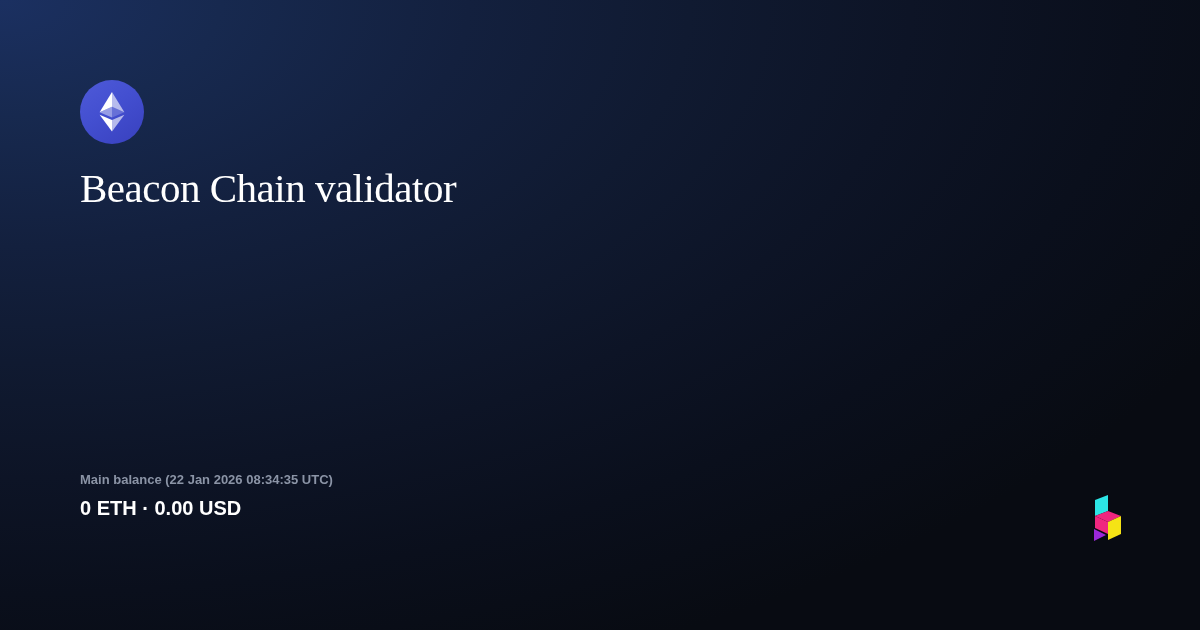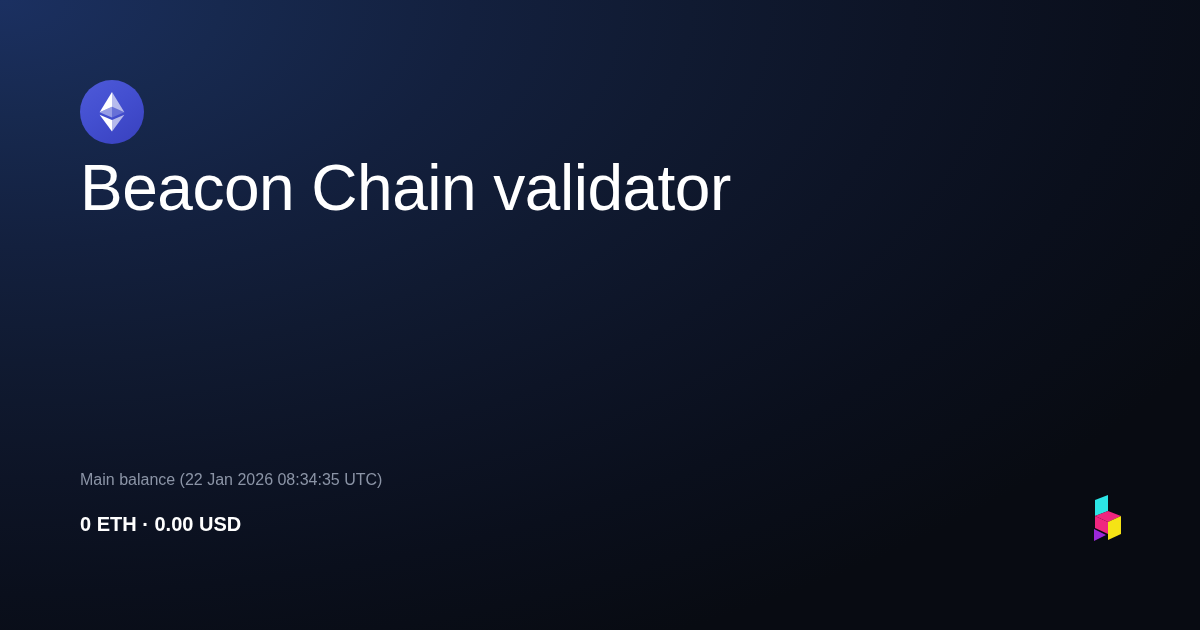--- a/index.html
+++ b/index.html
@@ -50,51 +50,51 @@
 
   
   .headline {
     position: absolute;
     left: 80px;
     top: 152px;
     width: 1000px;
   }
   .headline-line {
     display: block;
-    font-size: 64px;
+    font-size: 41px;
     line-height: 72px;
     font-weight: 400;
     letter-spacing: -0.5px;
     white-space: nowrap;
+    font-family: Liberation Serif, serif;
   }
   .headline-title {
     color: #FFFFFF;
   }
   .headline-id {
     color: #4F5BF5;
     font-weight: 700;
   }
 
   
   .balance-block {
     position: absolute;
     left: 80px;
     top: 466px;
   }
   .balance-label {
     display: block;
-    font-size: 16px;
+    font-size: 13px;
     line-height: 28px;
-    font-weight: 400;
+    font-weight: 700;
     color: #8B94A6;
     white-space: nowrap;
   }
   .balance-value {
     display: block;
-    margin-top: 16px;
     font-size: 20px;
     line-height: 28px;
     font-weight: 700;
     color: #FFFFFF;
     white-space: nowrap;
   }
 
   
   .watermark {
     position: absolute;

